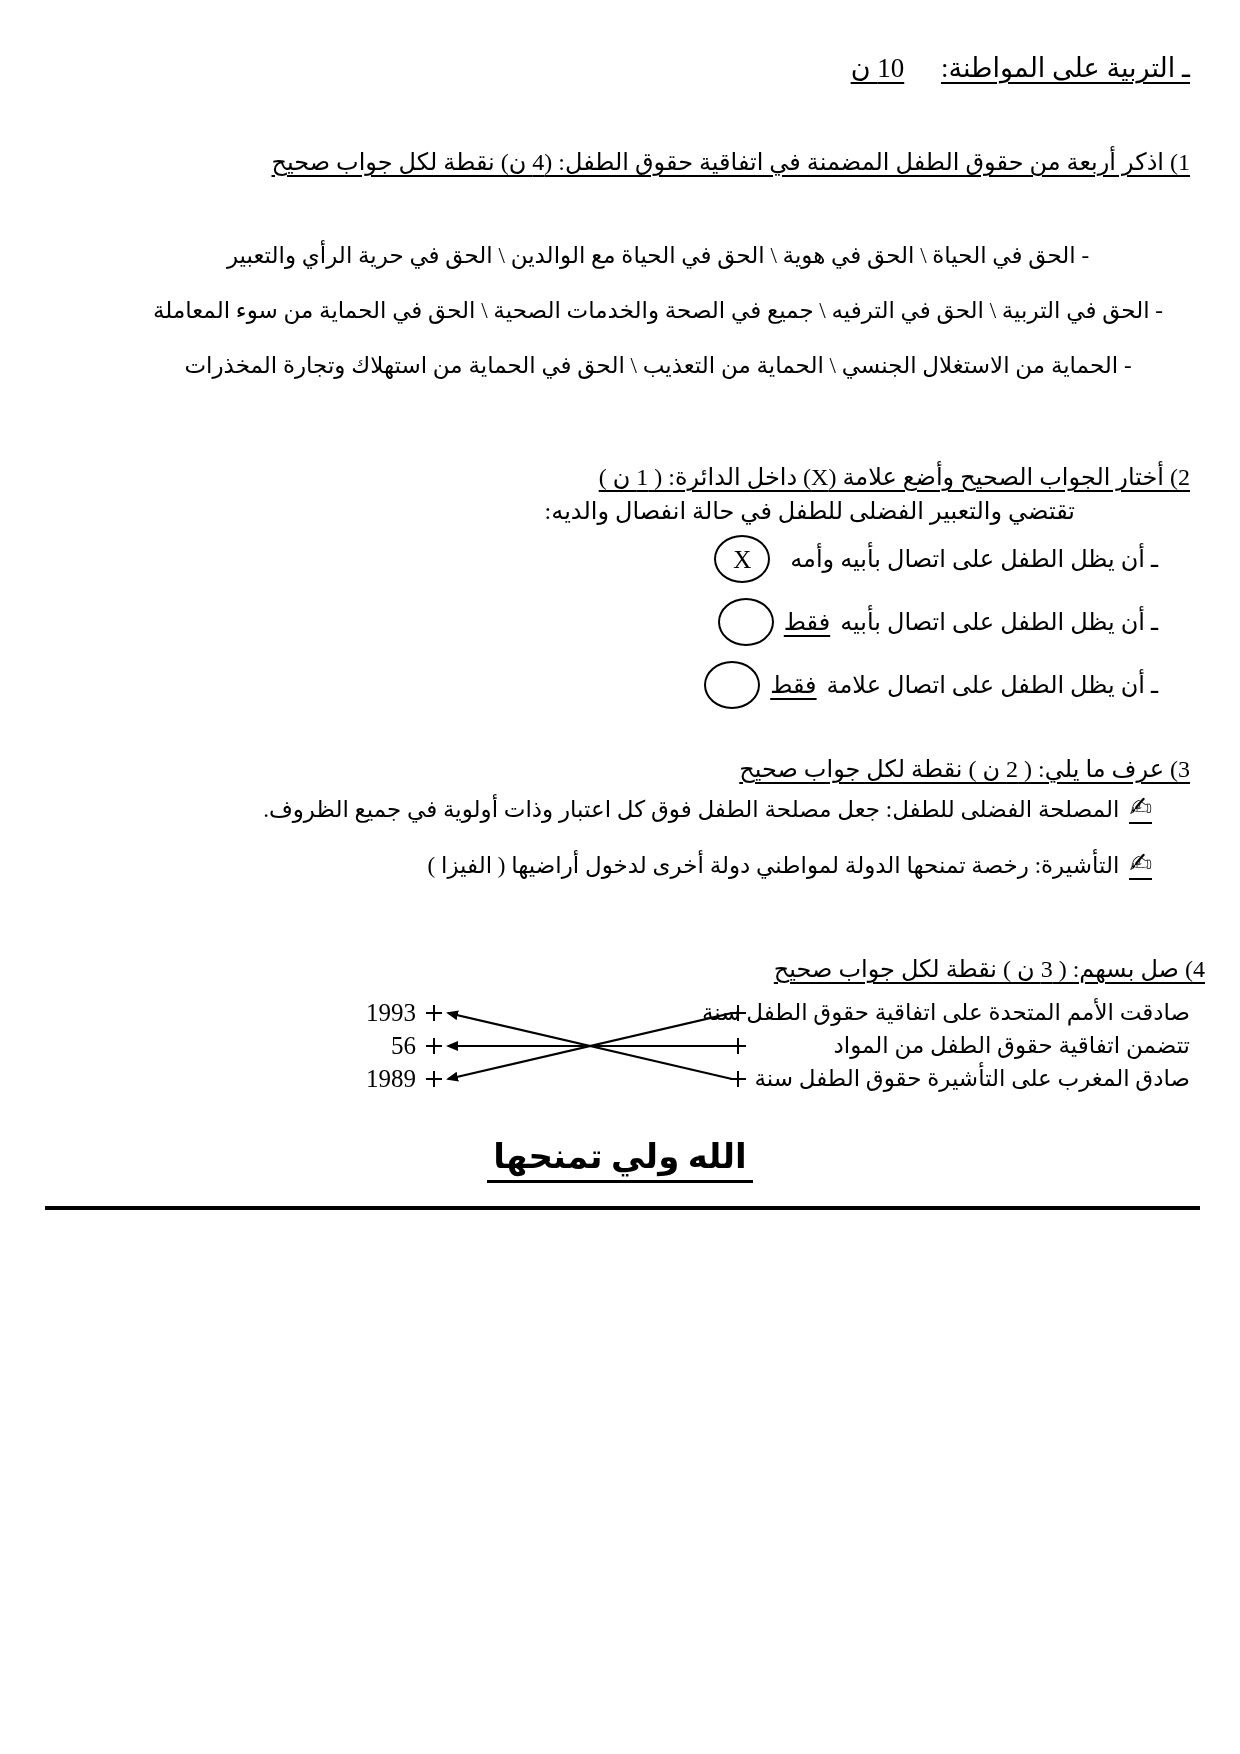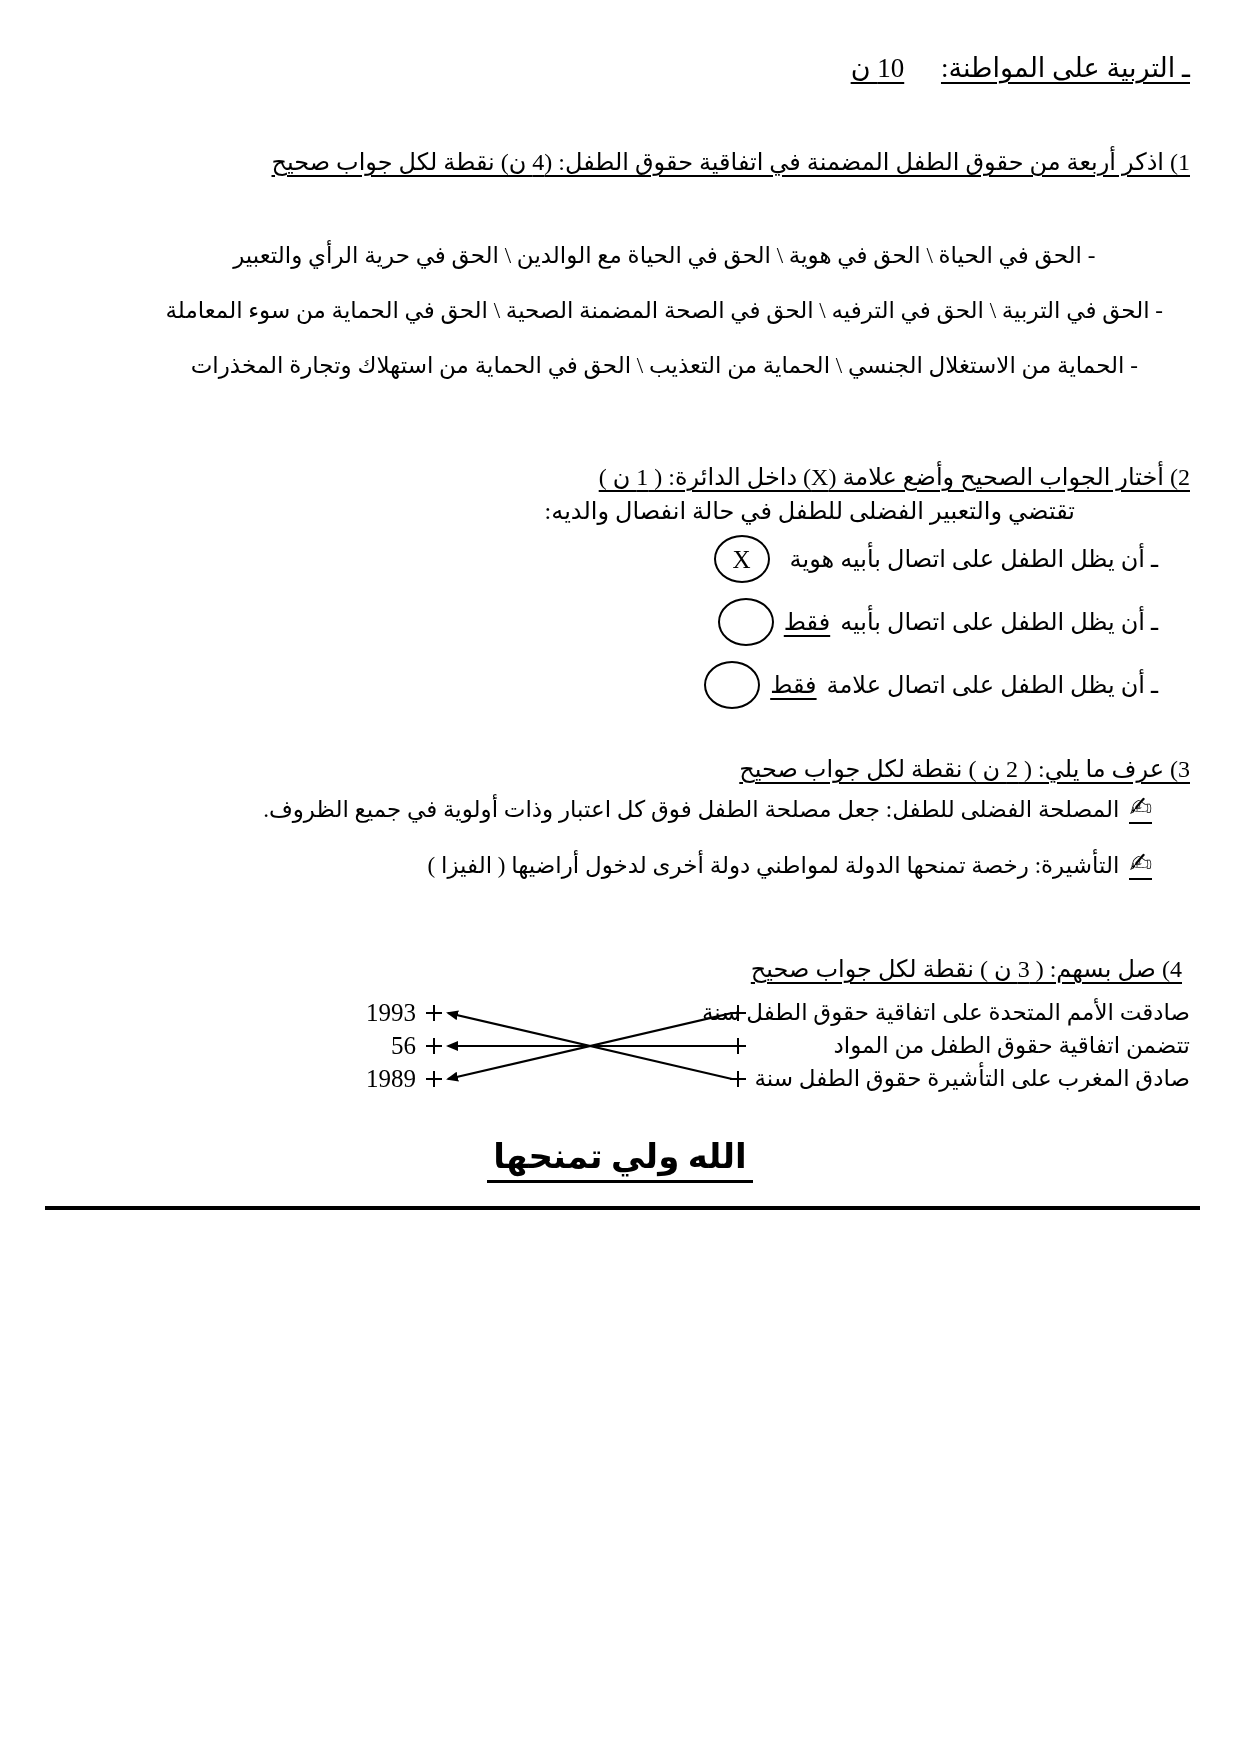--- a/index.html
+++ b/index.html
@@ -21,21 +21,21 @@
     text-underline-offset: 5px;
   }
   
   .title-line { top: 52px; right: 50px; font-size: 27px; }
   .title-line .pts { margin-right: 30px; }
   
   .q-line { font-size: 24px; margin-top: 20px; }
   .q1 { top: 128px; right: 50px; }
   .q2 { top: 443px; right: 50px; }
   .q3 { top: 735px; right: 50px; }
-  .q4 { top: 935px; right: 58px; }
+  .q4 { top: 935px; right: 35px; }
   
   .answers { top: 228px; right: 77px; font-size: 23px; line-height: 55px; text-align: center; }
   
   .q2-prompt { top: 497px; right: 165px; font-size: 24px; }
   .opts { top: 534px; right: 82px; font-size: 24px; }
   .optrow { display: flex; align-items: center; gap: 10px; height: 50px; margin-bottom: 13px; }
   .circle {
     flex: 0 0 auto;
     width: 56px; height: 48px;
     border: 2.5px solid #000;
@@ -68,31 +68,31 @@
   <div class="abs title-line">
     <span class="u">ـ التربية على المواطنة:</span>
     <span class="u pts">10 ن</span>
   </div>
 
   <div class="abs q-line q1">
     <span class="u">1) اذكر أربعة من حقوق الطفل المضمنة في اتفاقية حقوق الطفل: (4 ن) نقطة لكل جواب صحيح</span>
   </div>
   <div class="abs answers">
     <div>- الحق في الحياة  \  الحق في هوية  \  الحق في الحياة مع الوالدين  \  الحق في حرية الرأي والتعبير</div>
-    <div>- الحق في التربية  \  الحق في الترفيه  \  الحق في الصحة المضمنة الصحية  \  الحق في الحماية من سوء المعاملة</div>
+    <div>- الحق في التربية  \  الحق في الترفيه  \  جميع في الصحة والخدمات الصحية  \  الحق في الحماية من سوء المعاملة</div>
     <div>- الحماية من الاستغلال الجنسي  \  الحماية من التعذيب  \  الحق في الحماية من استهلاك وتجارة المخذرات</div>
   </div>
 
   <div class="abs q-line q2">
     <span class="u">2) أختار الجواب الصحيح وأضع علامة (X) داخل الدائرة: ( 1 ن )</span>
   </div>
   <div class="abs q2-prompt">تقتضي والتعبير الفضلى للطفل في حالة انفصال والديه:</div>
   <div class="abs opts">
     <div class="optrow">
-      <span>ـ أن يظل الطفل على اتصال بأبيه هوية</span>
+      <span>ـ أن يظل الطفل على اتصال بأبيه وأمه</span>
         <span class="u"></span>
       <span class="circle">
           <span class="mark">X</span>
         </span>
     </div>
     <div class="optrow">
       <span>ـ أن يظل الطفل على اتصال بأبيه </span>
         <span class="u">فقط</span>
       <span class="circle">
           <span class="mark"></span>

